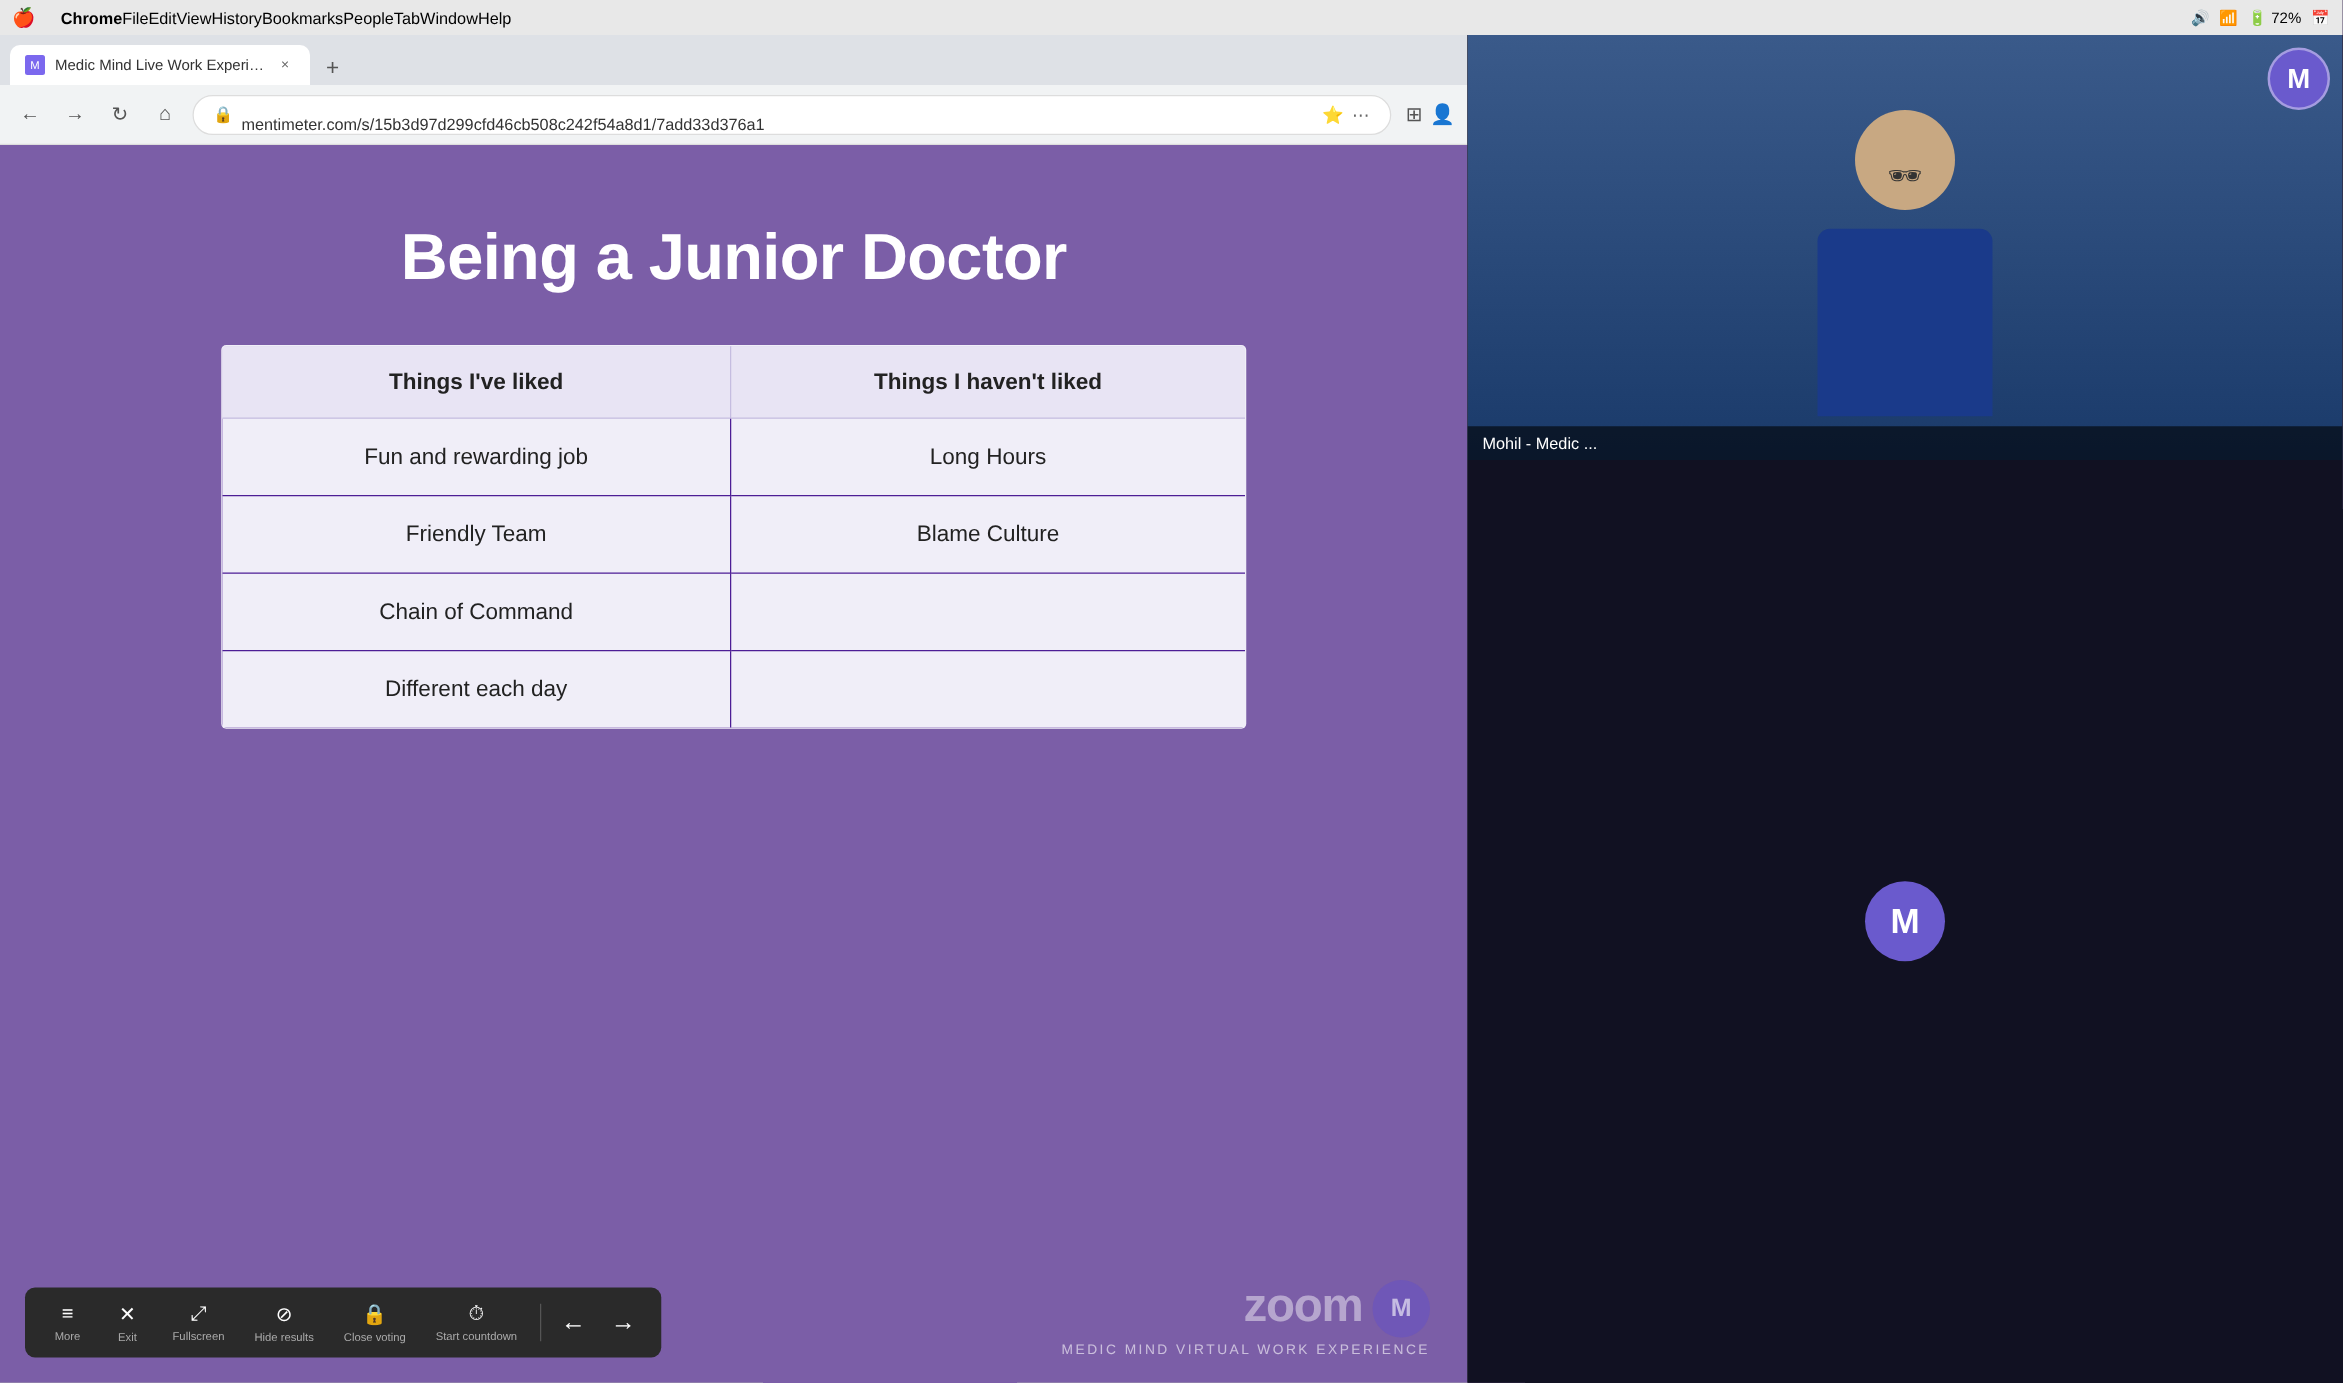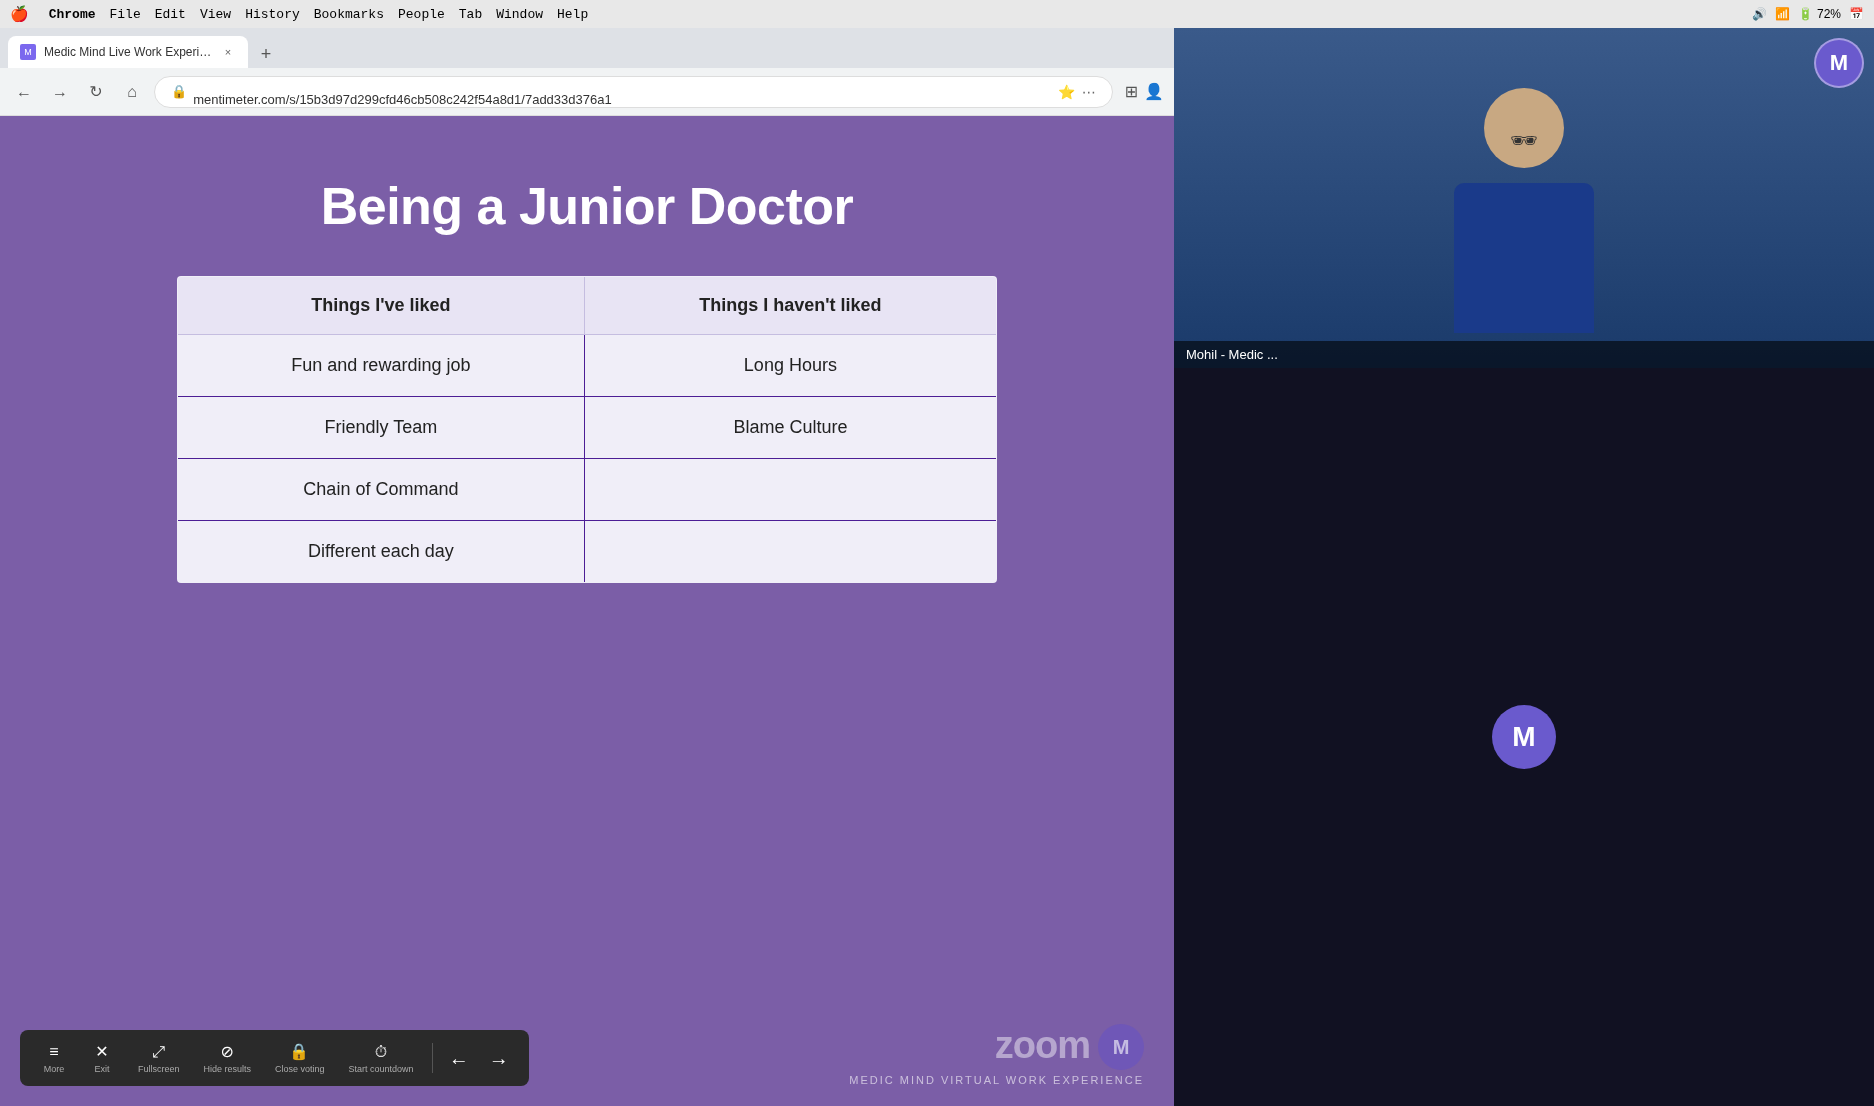--- a/index.html
+++ b/index.html
@@ -24,22 +24,21 @@
       color: #000;
       position: relative;
       z-index: 100;
     }
     .mac-menubar .apple-logo {
       font-size: 15px;
       margin-right: 4px;
     }
     .mac-menubar .menu-items {
       display: flex;
-      gap: 14px;
-      font-family: Liberation Mono, monospace;
+      gap: 0;
     }
     .mac-menubar .menu-item {
       cursor: default;
       font-size: 13px;
     }
     .mac-menubar .menu-item.bold {
       font-weight: 600;
     }
     .mac-menubar .right-icons {
       position: absolute;

